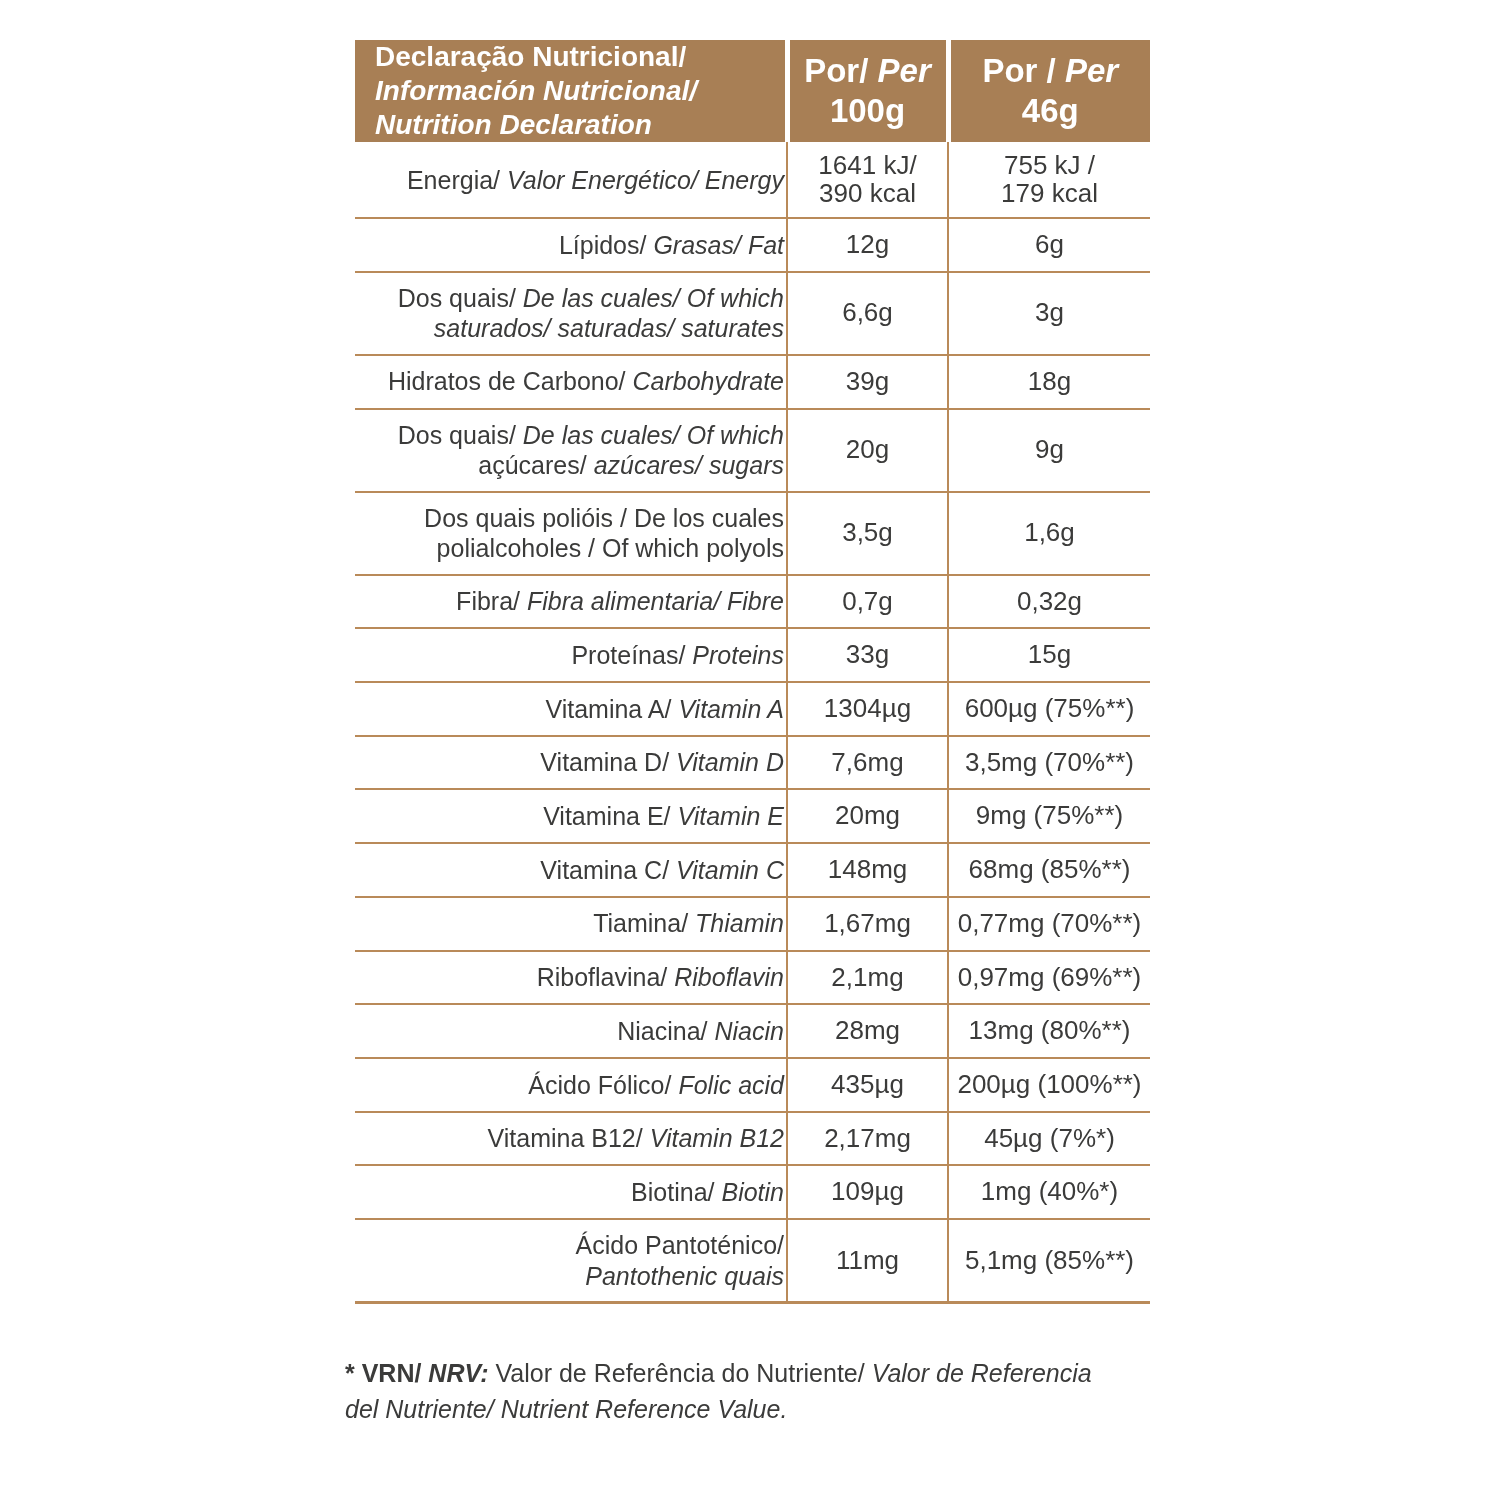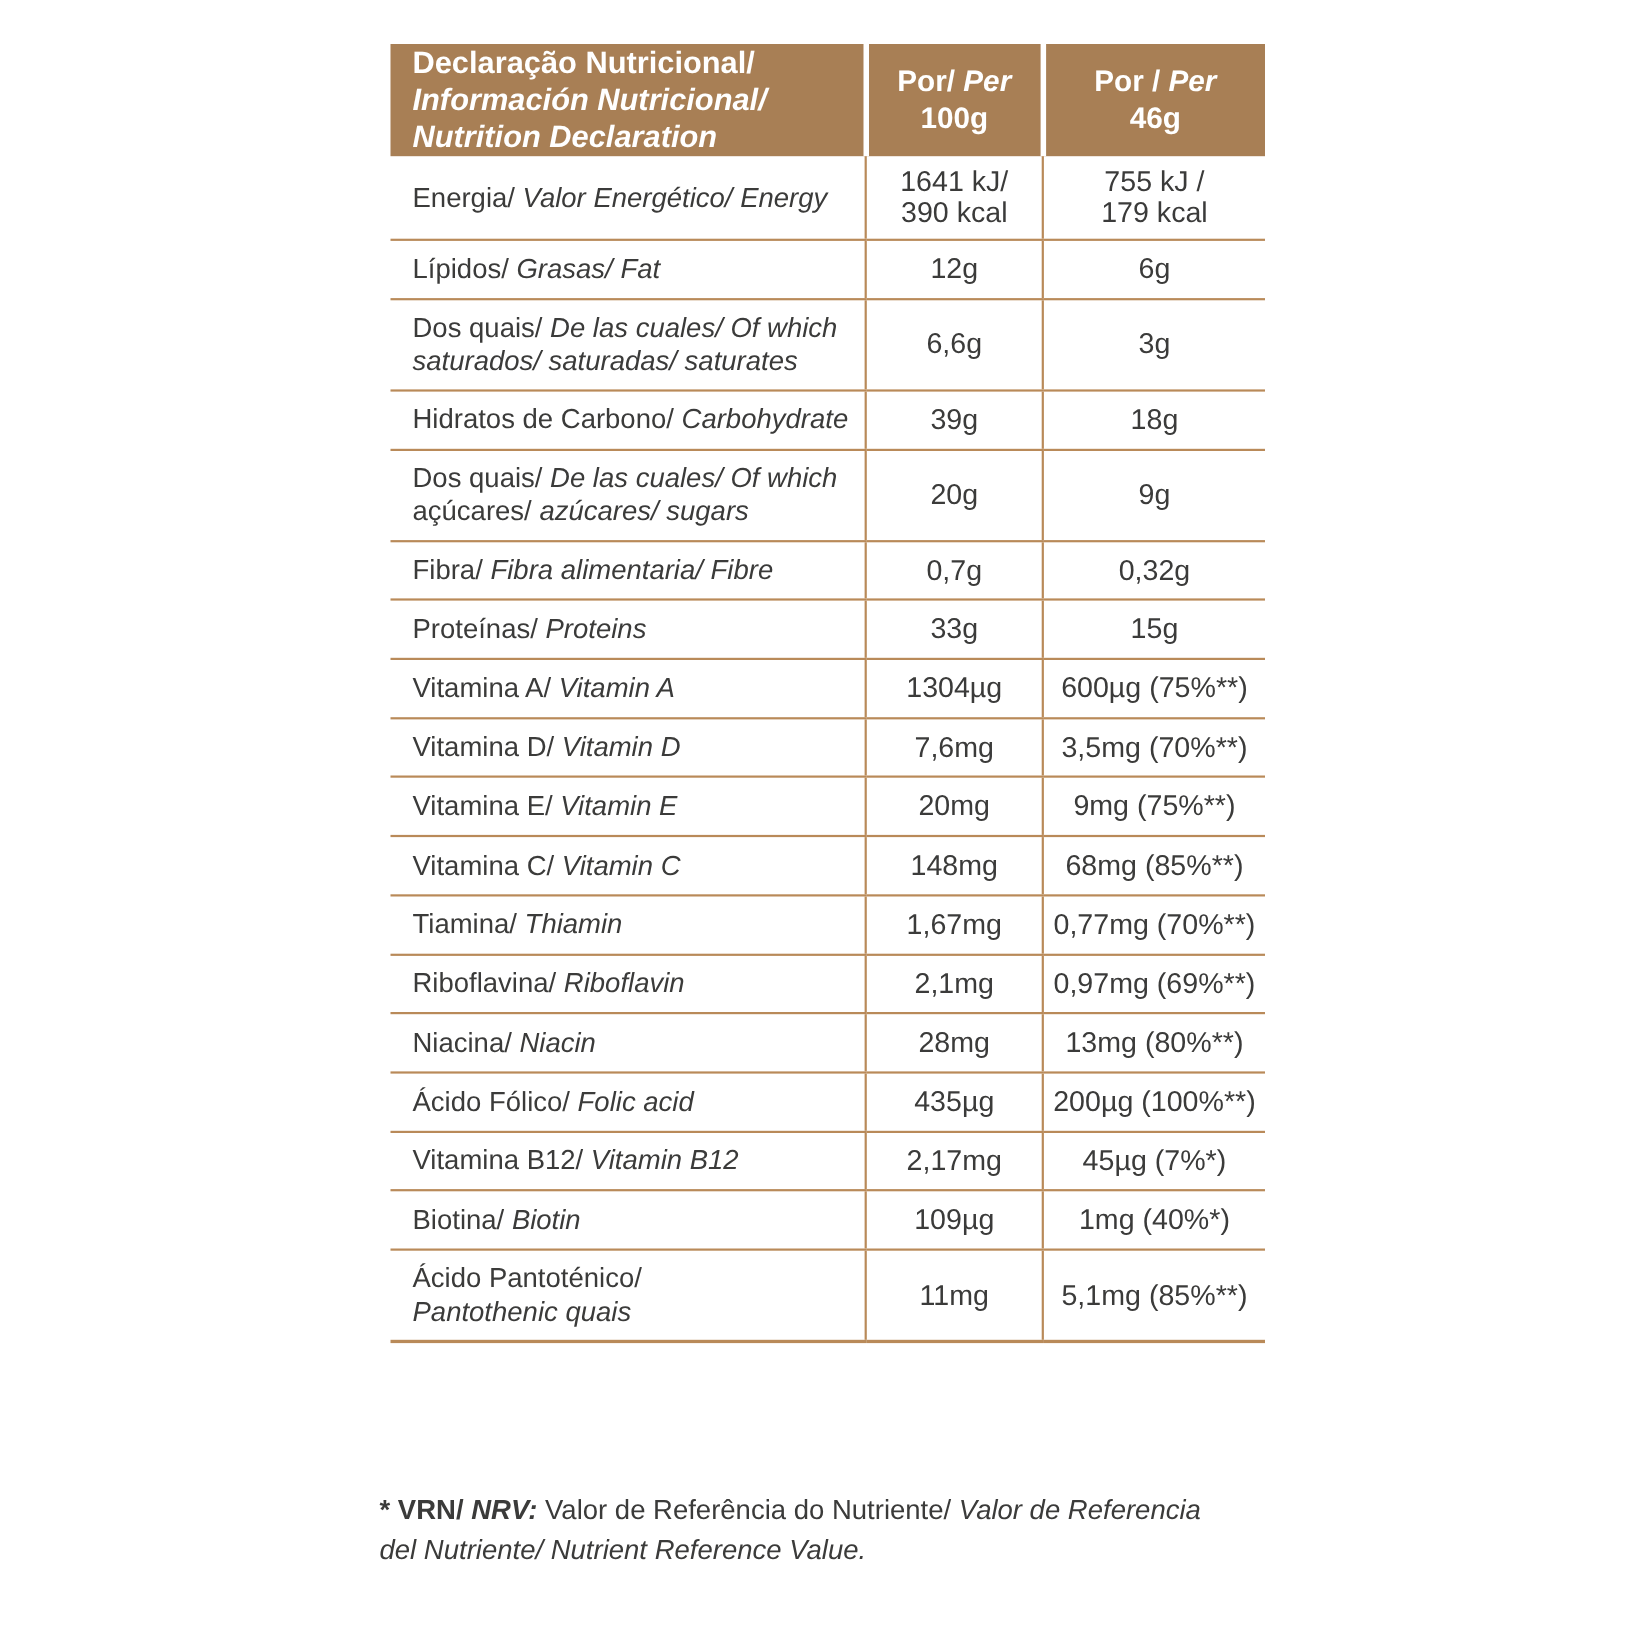--- a/index.html
+++ b/index.html
@@ -20,42 +20,42 @@
     position:absolute;left:355px;top:40px;width:795px;
     border-collapse:collapse;table-layout:fixed;
   }
   col.c1{width:432px;}
   col.c2{width:161px;}
   col.c3{width:202px;}
   thead th{
     background:var(--hdr-bg);
     color:var(--hdr-txt);
     font-weight:bold;
-    font-size:27px;
+    font-size:33px;
     line-height:1.22;
     height:102px;
     vertical-align:middle;
     text-align:center;
     padding:0;
   }
   thead th.title{
     text-align:left;
     padding-left:20px;
     font-size:28px;
   }
   thead th.sep{border-left:5px solid #ffffff;}
   tbody td{
     border-bottom:2px solid var(--bd);
     font-size:25px;
     line-height:1.22;
     vertical-align:middle;
     padding:10px 4px;
   }
   tbody td.lbl{
-    text-align:left;
+    text-align:right;
     padding-left:20px;
     padding-right:2px;
   }
   tbody td.val{
     text-align:center;
     font-size:26px;
     border-left:2px solid var(--bd);
   }
   tbody td.val.multi{line-height:1.05;margin-top:24px;}
   tbody tr:last-child td{border-bottom:3px solid var(--bd);}
@@ -118,20 +118,25 @@
     <td class="val"><span>39g</span></td>
     <td class="val"><span>18g</span></td>
   </tr>
 
   <tr>
     <td class="lbl"><span>Dos quais/ </span><span class="it">De las cuales/ Of which </span><span>açúcares/ </span><span class="it">azúcares/ sugars</span></td>
     <td class="val"><span>20g</span></td>
     <td class="val"><span>9g</span></td>
   </tr>
 
+  <tr>
+    <td class="lbl"><span>Dos quais polióis / De los cuales polialcoholes / Of which polyols</span></td>
+    <td class="val"><span>3,5g</span></td>
+    <td class="val"><span>1,6g</span></td>
+  </tr>
 
   <tr>
     <td class="lbl"><span>Fibra/ </span><span class="it">Fibra alimentaria/ Fibre</span></td>
     <td class="val"><span>0,7g</span></td>
     <td class="val"><span>0,32g</span></td>
   </tr>
 
   <tr>
     <td class="lbl"><span>Proteínas/ </span><span class="it">Proteins</span></td>
     <td class="val"><span>33g</span></td>

